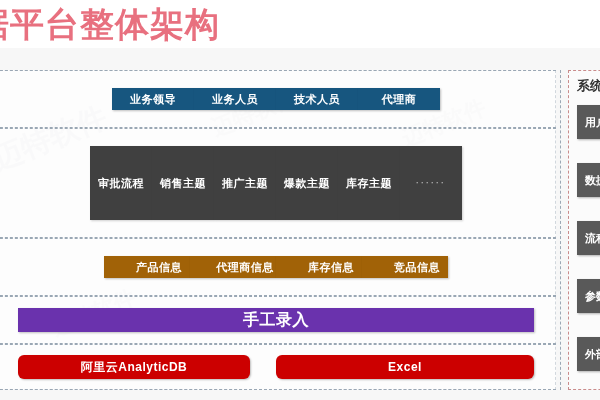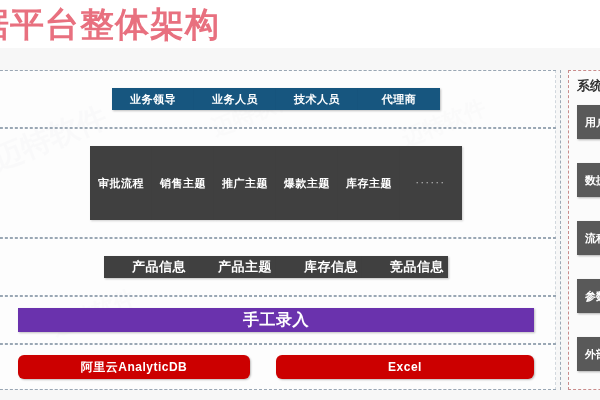--- a/index.html
+++ b/index.html
@@ -118,24 +118,24 @@
     height: 74px;
     font-size: 11px;
     box-shadow: 1px 1px 2px rgba(0,0,0,0.18);
   }
   .bx-theme.placeholder {
     color: rgba(255,255,255,0.55);
     font-size: 9px;
     letter-spacing: 2px;
   }
   .bx-info {
-    background: #404040;
+    background: #a16207;
     height: 22px;
     width: 86px;
-    font-size: 13px;
+    font-size: 11px;
     padding-left: 24px;
   }
   .bx-manual {
     background: #6a32ad;
     height: 24px;
     width: 100%;
     font-size: 16px;
   }
   .bx-source {
     background: #cc0000;
@@ -235,21 +235,21 @@
       <div class="bx bx-theme">爆款主题</div>
       <div class="bx bx-theme">库存主题</div>
       <div class="bx bx-theme placeholder">······</div>
     </div>
   </div>
 
   <div class="layer" style="top:190px; height:58px; left:-30px;">
 
     <div class="row">
       <div class="bx bx-info">产品信息</div>
-      <div class="bx bx-info">产品主题</div>
+      <div class="bx bx-info">代理商信息</div>
       <div class="bx bx-info">库存信息</div>
       <div class="bx bx-info">竞品信息</div>
     </div>
   </div>
 
   <div class="layer" style="top:248px; height:48px; left:-30px;">
 
     <div class="row">
       <div class="bx bx-manual">手工录入</div>
     </div>

